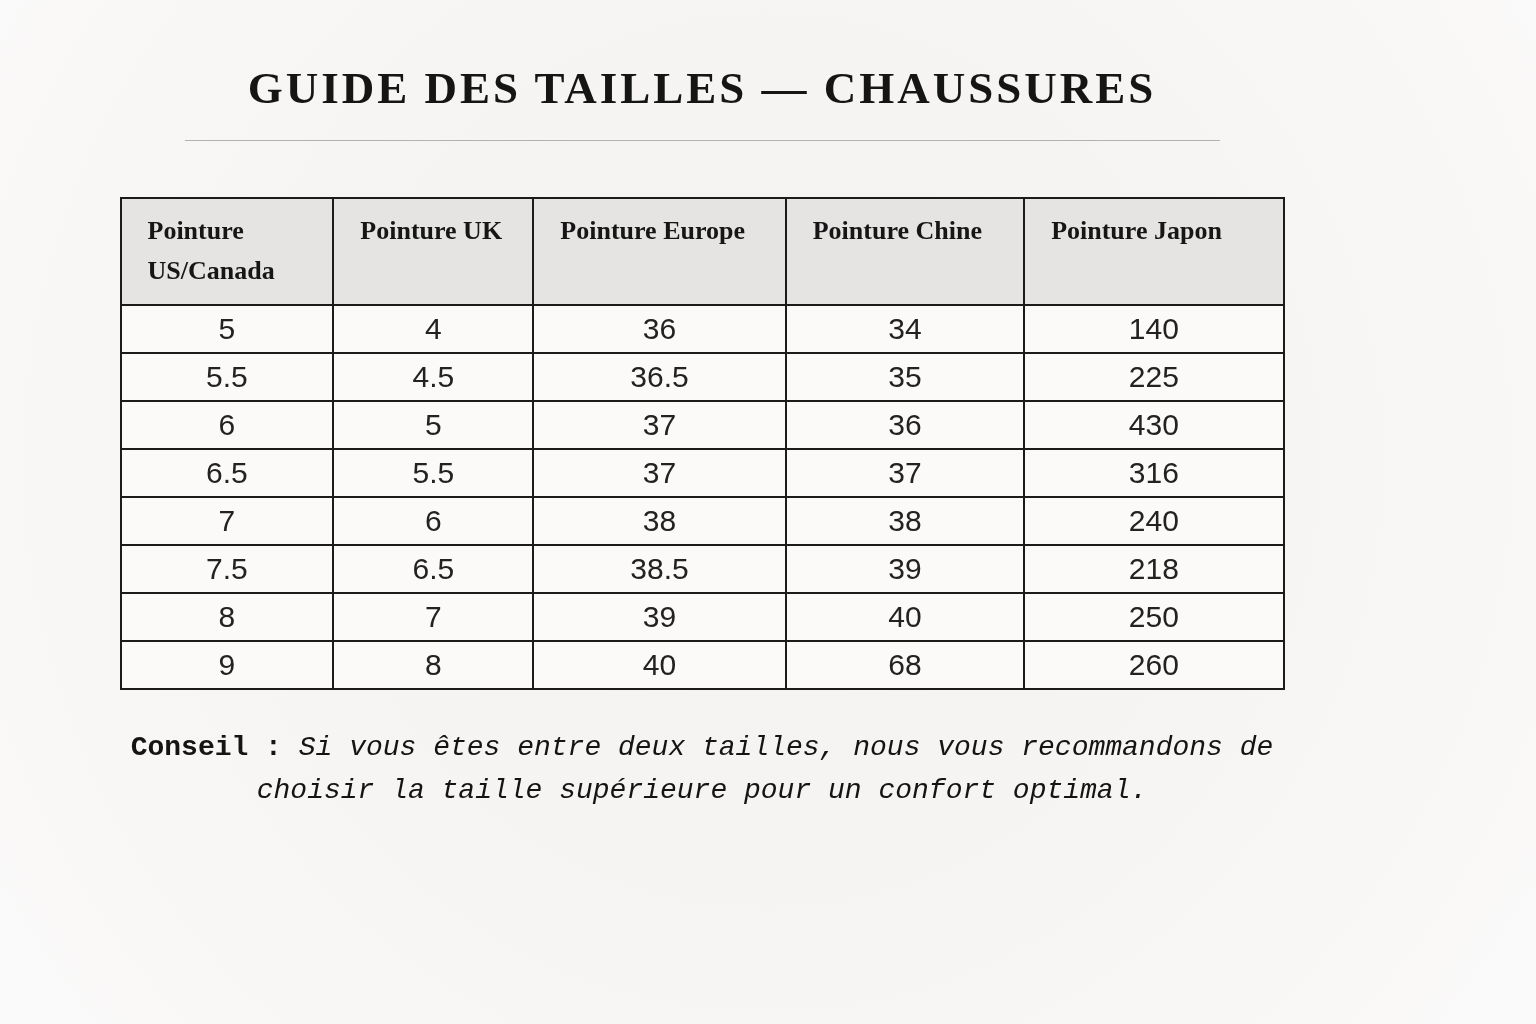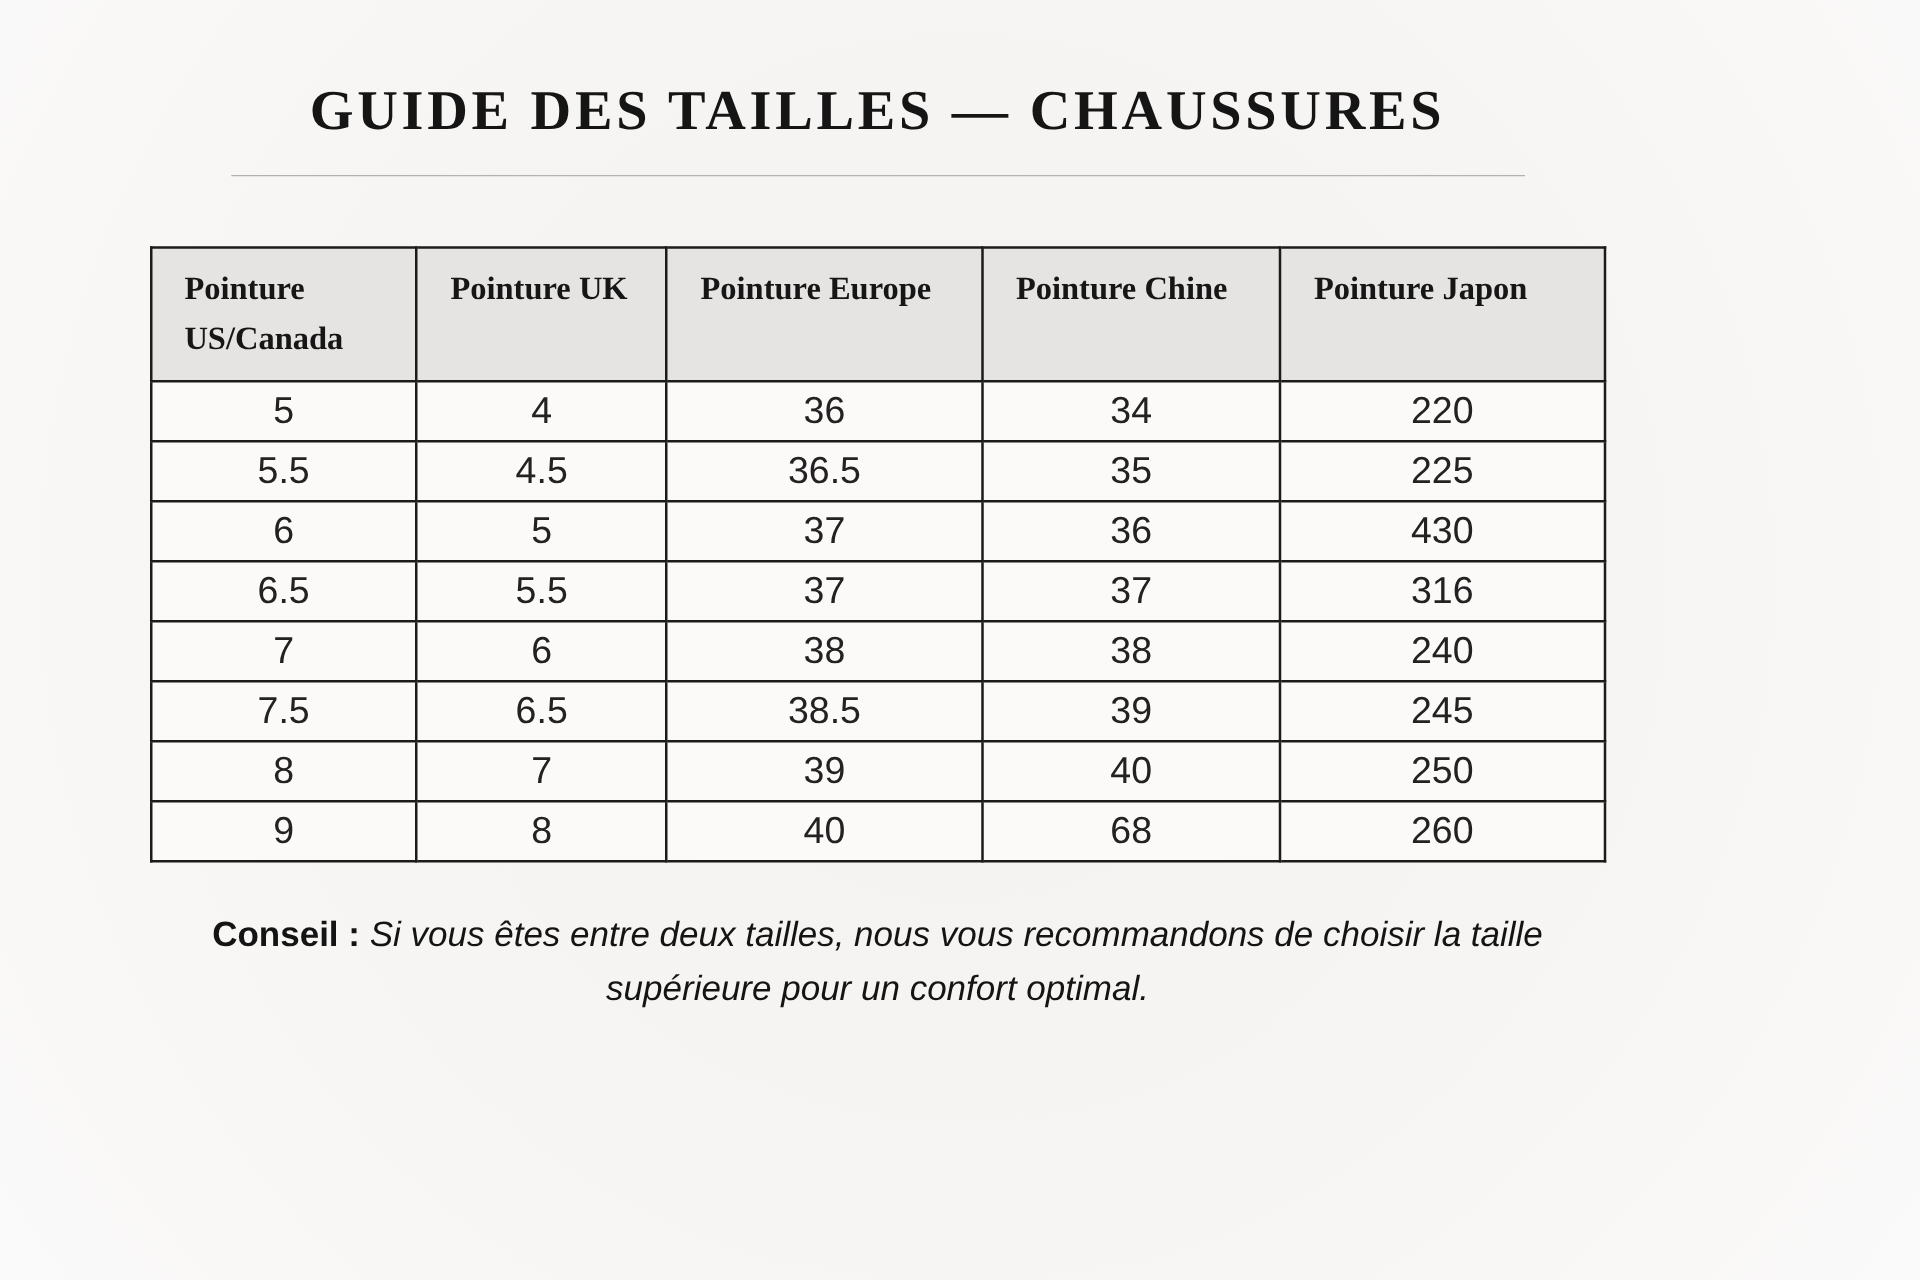--- a/index.html
+++ b/index.html
@@ -77,21 +77,21 @@
     text-align: center;
     vertical-align: middle;
     height: 48px;
     color: #222222;
   }
 
   .tip {
     width: 1180px;
     margin: 36px auto 0 auto;
     text-align: center;
-    font-family: Liberation Sans, sans-serif;
+    font-family: Liberation Mono, monospace;
     font-size: 28px;
     line-height: 1.55;
     color: #141414;
   }
 
   .tip .tip-label {
     font-weight: 700;
     font-style: normal;
   }
 
@@ -125,21 +125,21 @@
           <th>Pointure Chine</th>
           <th>Pointure Japon</th>
         </tr>
     </thead>
     <tbody>
         <tr>
           <td>5</td>
           <td>4</td>
           <td>36</td>
           <td>34</td>
-          <td>220</td>
+          <td>140</td>
         </tr>
         <tr>
           <td>5.5</td>
           <td>4.5</td>
           <td>36.5</td>
           <td>35</td>
           <td>225</td>
         </tr>
         <tr>
           <td>6</td>
@@ -160,21 +160,21 @@
           <td>6</td>
           <td>38</td>
           <td>38</td>
           <td>240</td>
         </tr>
         <tr>
           <td>7.5</td>
           <td>6.5</td>
           <td>38.5</td>
           <td>39</td>
-          <td>245</td>
+          <td>218</td>
         </tr>
         <tr>
           <td>8</td>
           <td>7</td>
           <td>39</td>
           <td>40</td>
           <td>250</td>
         </tr>
         <tr>
           <td>9</td>

